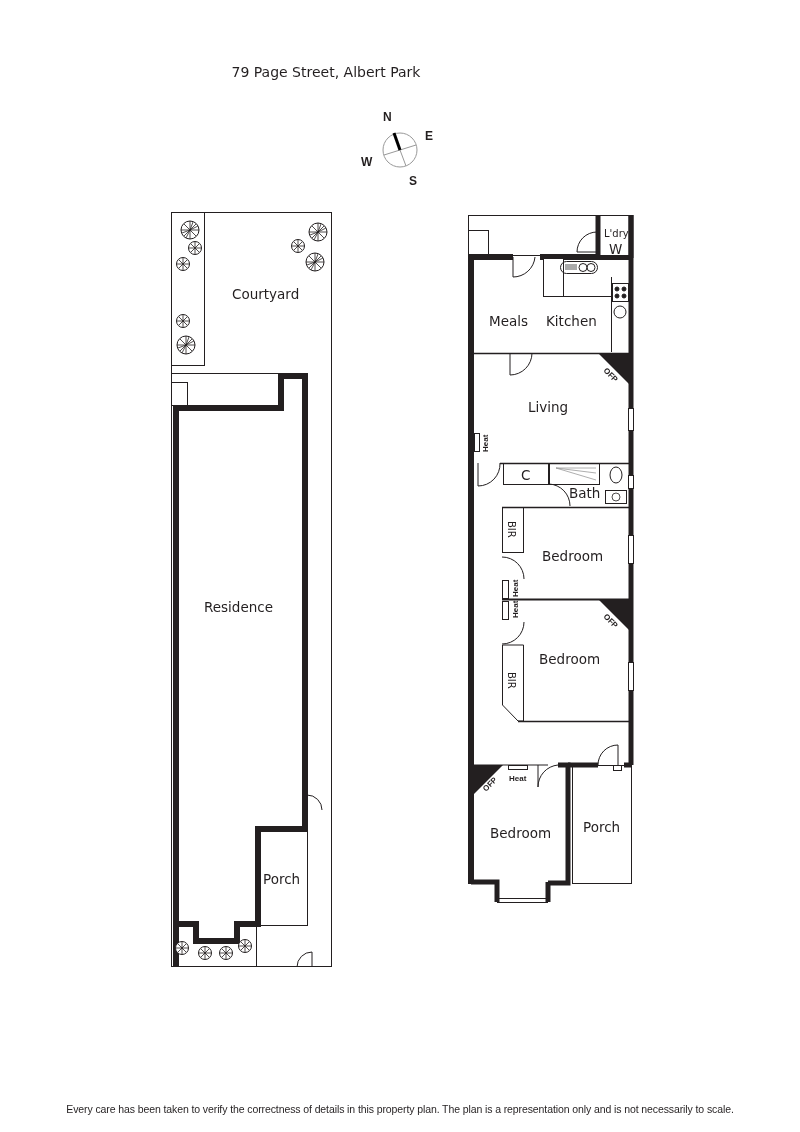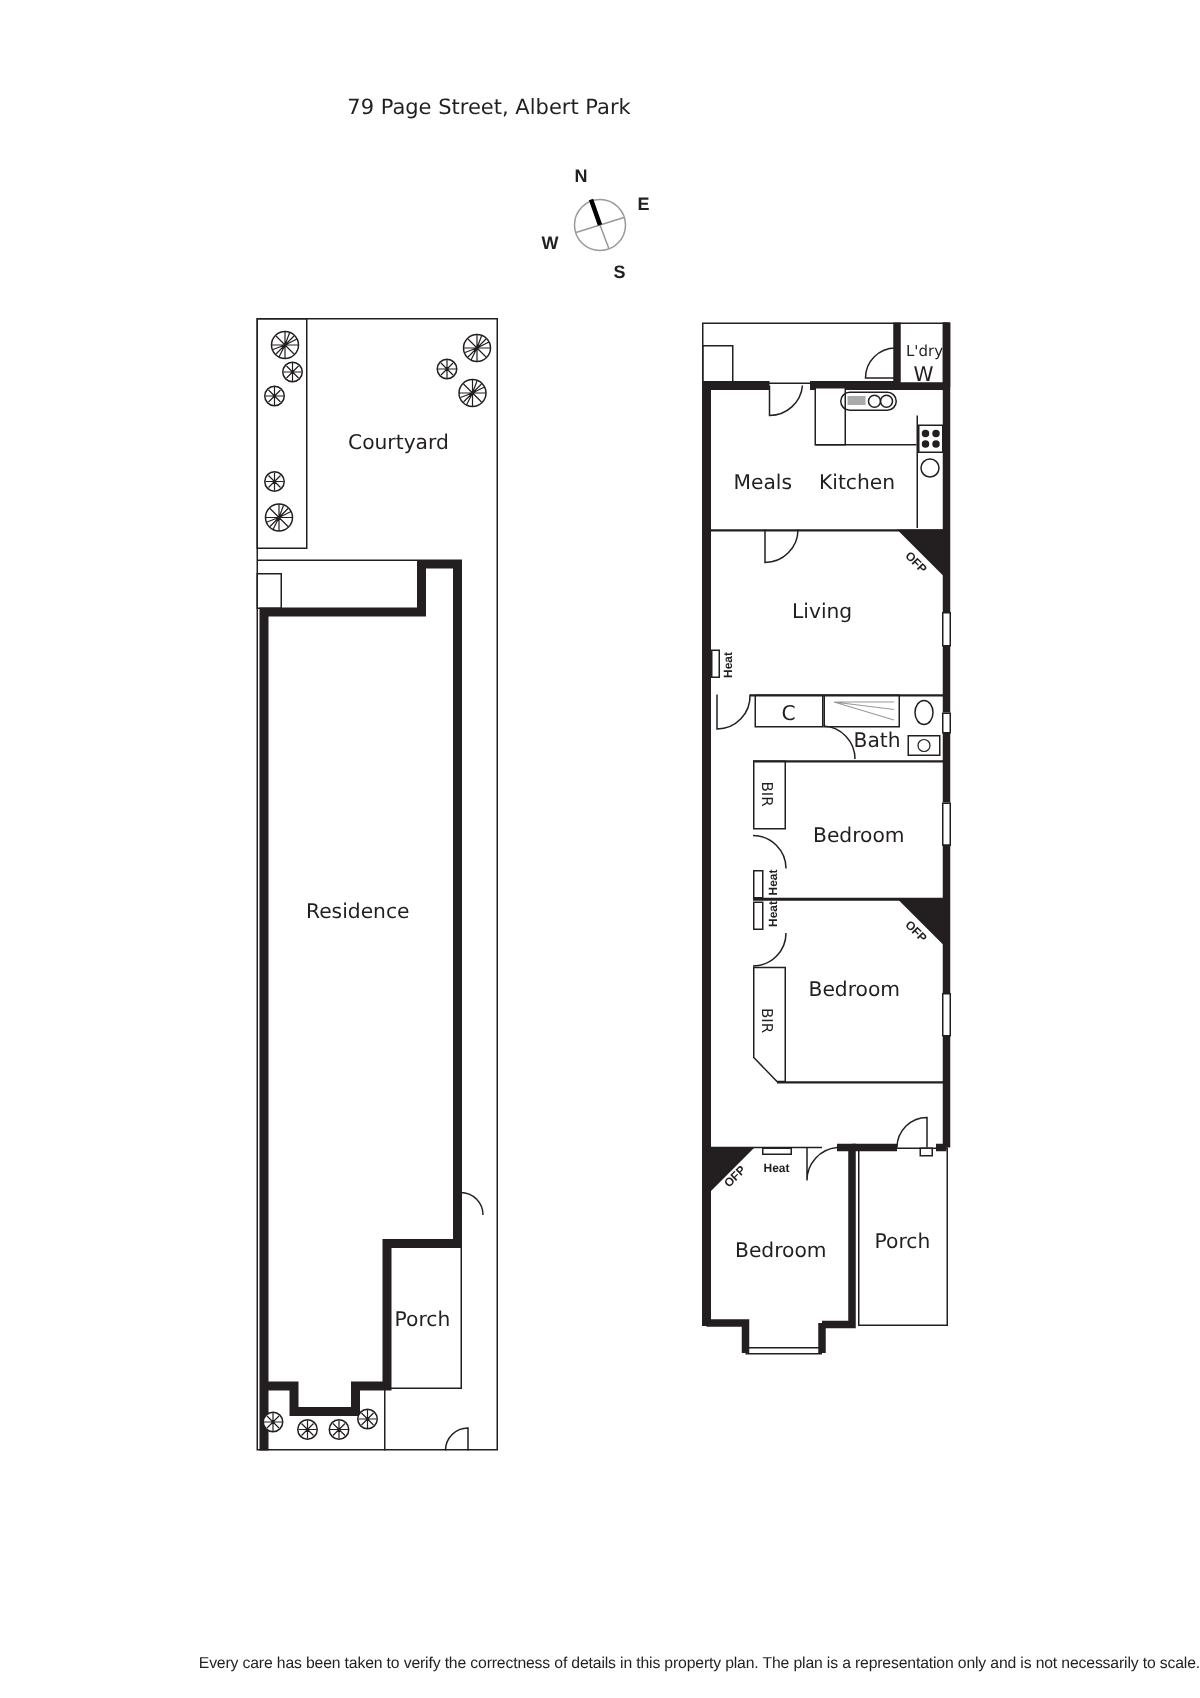--- a/index.html
+++ b/index.html
@@ -1,18 +1,18 @@
 <!DOCTYPE html>
 <html><head>
 <meta charset="utf-8">
 <style>
   html, body { margin:0; padding:0; background:#ffffff; }
   body { width:800px; height:1132px; position:relative; overflow:hidden; font-family:"Liberation Sans", sans-serif; color:#231f20; }
   .title { position:absolute; left:0; width:652px; top:64px; text-align:center; font-size:14px; font-family:"DejaVu Sans", sans-serif; }
-  .disclaimer { position:absolute; left:0; width:800px; top:1103px; text-align:right; font-size:10.5px; font-family:"Liberation Sans", sans-serif; letter-spacing:-0.1px; }
+  .disclaimer { position:absolute; left:0; width:800px; top:1103px; text-align:center; font-size:10.5px; font-family:"Liberation Sans", sans-serif; letter-spacing:-0.1px; }
   svg.plan { position:absolute; left:0; top:0; }
   .lbl { font-family:"DejaVu Sans", sans-serif; font-size:13.5px; fill:#231f20; }
   .small { font-family:"DejaVu Sans", sans-serif; font-size:10px; fill:#231f20; }
   .tiny { font-family:"Liberation Sans", sans-serif; font-size:8px; font-weight:bold; fill:#231f20; }
   .cmp { font-family:"Liberation Sans", sans-serif; font-size:12px; font-weight:bold; fill:#231f20; }
 </style>
 </head>
 <body>
 
 <div class="title">79 Page Street,  Albert Park</div>

